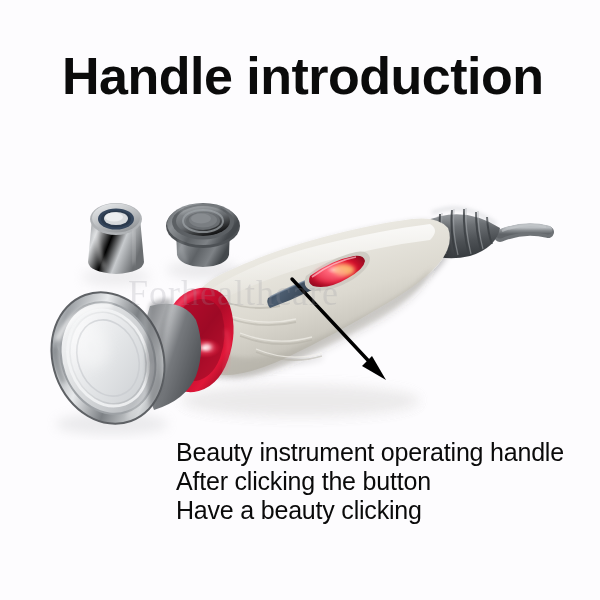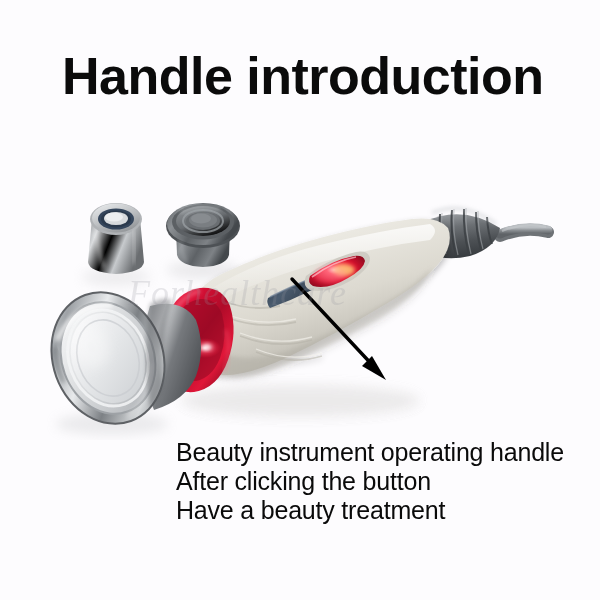--- a/index.html
+++ b/index.html
@@ -42,21 +42,20 @@
     left: 128px;
     top: 272px;
     font-family: "Liberation Serif", serif;
     font-size: 36px;
     font-weight: 400;
     letter-spacing: 1px;
     color: rgba(150,150,160,0.22);
     white-space: nowrap;
     pointer-events: none;
     z-index: 40;
-    font-style: italic;
   }
 
   
   #product {
     position: absolute;
     left: 0;
     top: 0;
     width: 600px;
     height: 440px;
     z-index: 10;
@@ -400,16 +399,16 @@
         <polygon points="386,380 362,366 372,356" fill="#000000"></polygon>
       </g>
     </svg>
   </div>
 
   <div id="watermark">Forhealthcare</div>
 
   <div id="caption">
     <div class="cap-line">Beauty instrument operating handle</div>
     <div class="cap-line">After clicking the button</div>
-    <div class="cap-line">Have a beauty treatment</div>
+    <div class="cap-line">Have a beauty clicking</div>
   </div>
 
 </div>
 
 </body></html>

